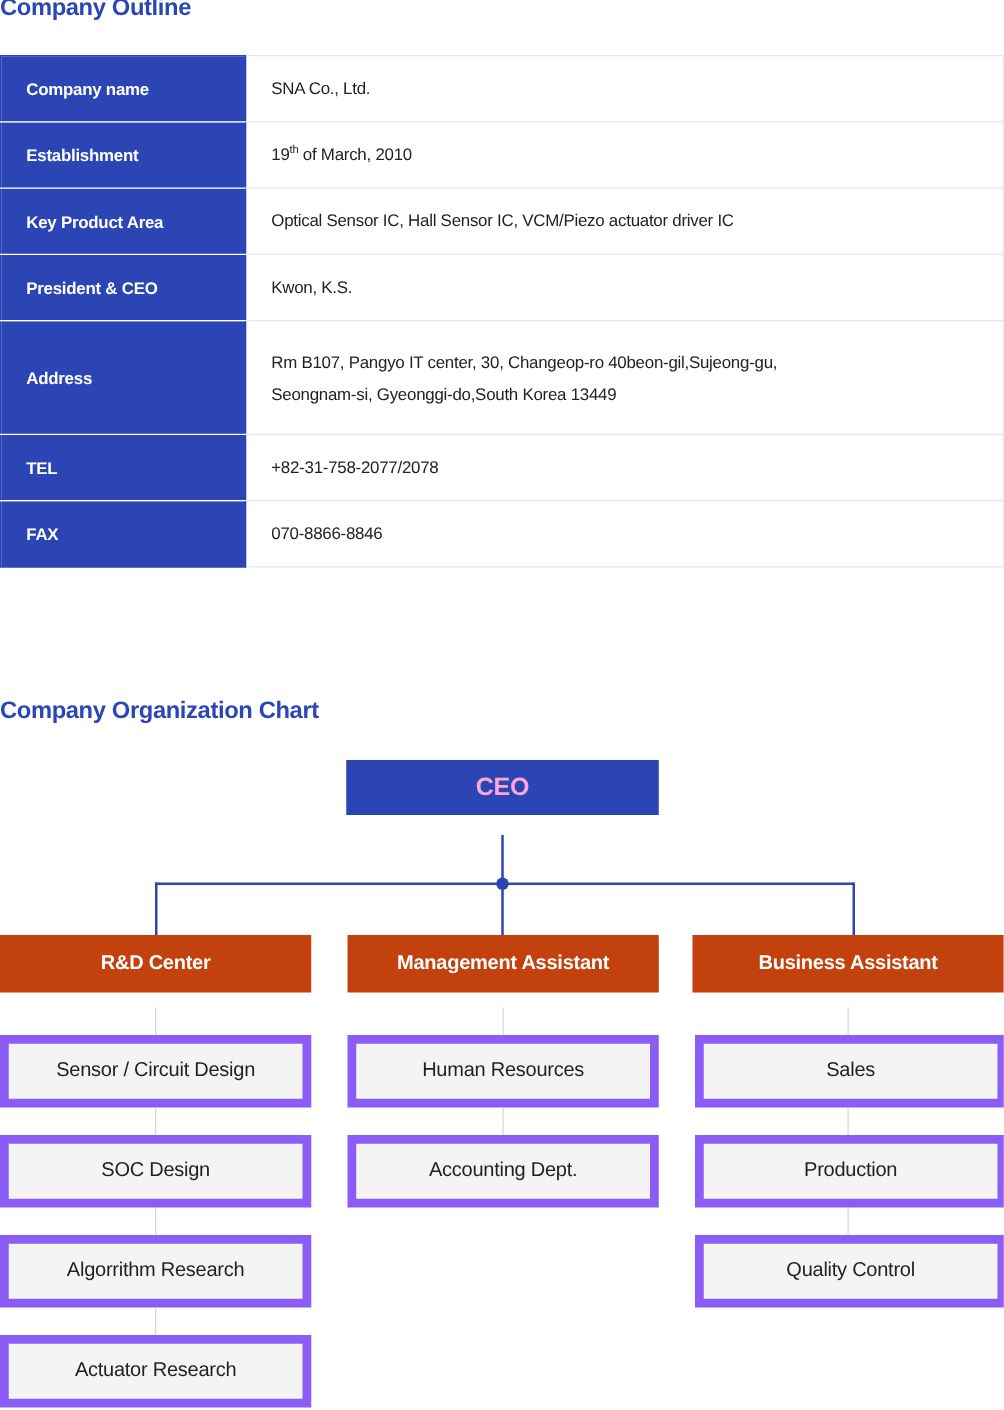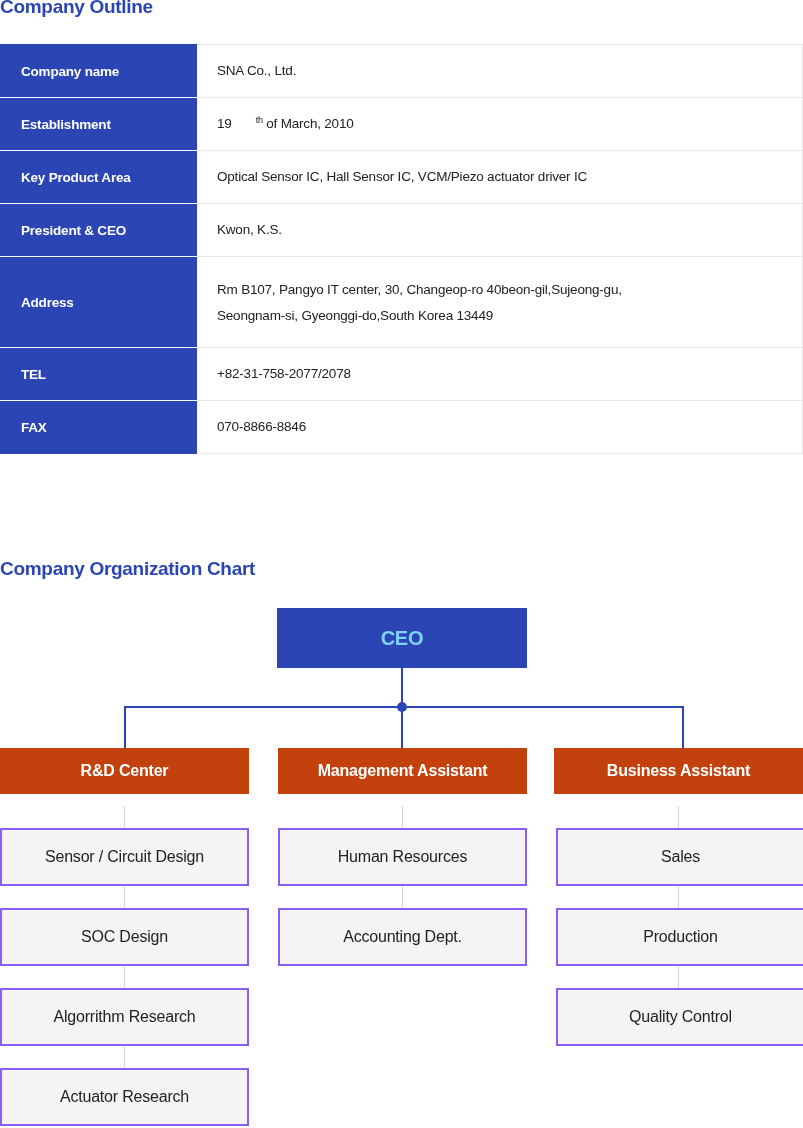--- a/index.html
+++ b/index.html
@@ -65,21 +65,21 @@
     color: #222222;
     font-size: 13.5px;
     padding: 0 0 0 20px;
     line-height: 26px;
     letter-spacing: -0.2px;
   }
   .row-h53 th, .row-h53 td { height: 53px; }
   .row-h91 th, .row-h91 td { height: 91px; }
   .row-h91 td { padding-top: 2px; }
   .addr-line { display: block; }
-  sup { font-size: 9px; vertical-align: super; line-height: 0; margin-left: 24px; }
+  sup { font-size: 9px; vertical-align: super; line-height: 0; }
 
   
   .org {
     position: absolute;
     left: 0px;
     top: 0px;
     width: 803px;
     height: 1128px;
     pointer-events: none;
   }
@@ -91,43 +91,43 @@
     align-items: center;
     justify-content: center;
     text-align: center;
     letter-spacing: -0.2px;
   }
 
   .node-ceo {
     left: 277px;
     top: 608px;
     width: 250px;
-    height: 60px;
+    height: 44px;
     background: #2b46b4;
-    color: #7dd3fc;
+    color: #f9a8d4;
     font-size: 20px;
     font-weight: bold;
   }
 
   .node-dept {
     top: 748px;
     height: 46px;
     background: #c2410c;
     color: #ffffff;
     font-size: 16px;
     font-weight: bold;
   }
   #dept-rnd   { left: 0px;   width: 249px; }
   #dept-mgmt  { left: 278px; width: 249px; }
   #dept-biz   { left: 554px; width: 249px; }
 
   .node-sub {
     height: 58px;
     background: #f4f4f4;
-    border: 2px solid #8b5cf6;
+    border: 7px solid #8b5cf6;
     color: #222222;
     font-size: 16px;
     font-weight: normal;
   }
   .col-rnd  { left: 0px;   width: 249px; }
   .col-mgmt { left: 278px; width: 249px; }
   .col-biz  { left: 556px; width: 249px; }
 
   .lvl1 { top: 828px; }
   .lvl2 { top: 908px; }

